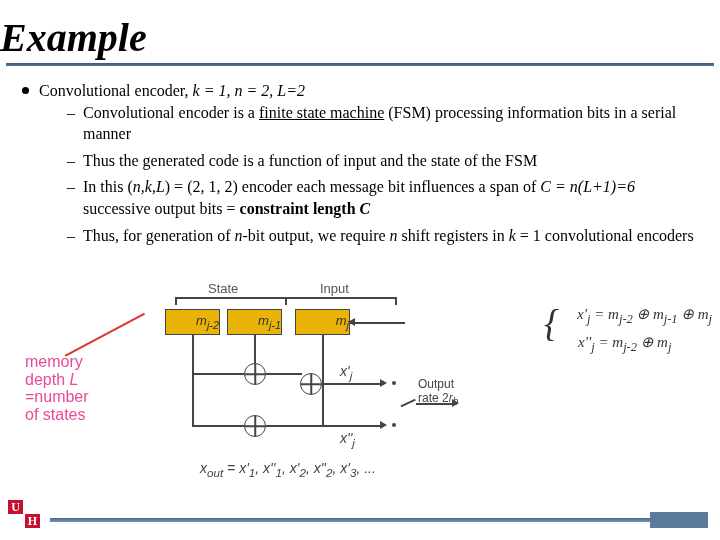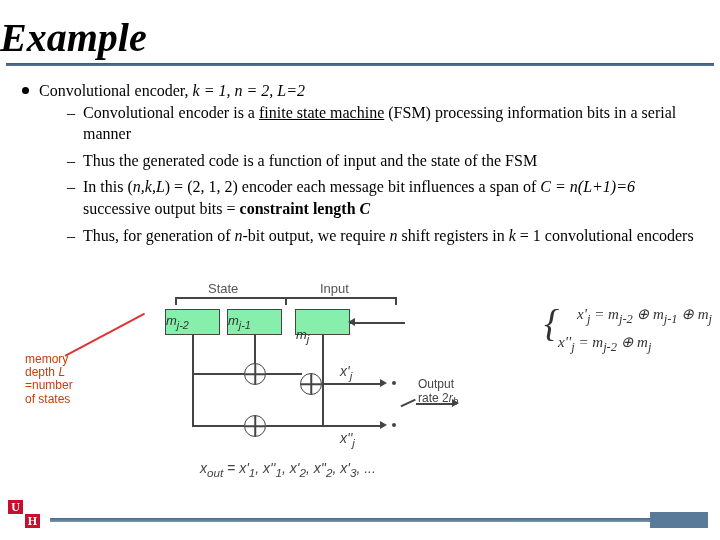--- a/index.html
+++ b/index.html
@@ -8,21 +8,21 @@
 .rule{height:3px;background:linear-gradient(#3b5a7a,#5a7a9a);margin:0 6px 10px}
 .content{padding:4px 18px 0 22px;font-size:16px;line-height:1.35}
 .bul{display:flex;gap:10px;margin-bottom:4px}
 .dot{width:7px;height:7px;background:#000;border-radius:50%;margin-top:7px;flex-shrink:0}
 .sub{margin-left:28px}
 .dash{display:flex;gap:8px;margin-bottom:5px}
 .dsh{flex-shrink:0}
 .it{font-style:italic}
 .u{text-decoration:underline}
 .diagram{position:absolute;left:120px;top:285px;width:420px;height:210px;font-family:Liberation Sans, sans-serif;font-size:13px;color:#333}
-.dbox{position:absolute;border:1.5px solid #444;background:#86efac;text-align:left;font-style:italic}
+.dbox{position:absolute;border:1.5px solid #444;background:#eab308;text-align:right;font-style:italic}
 .dline{position:absolute;background:#444}
 .dlabel{position:absolute;font-size:13px;color:#555}
 .xor{position:absolute;width:22px;height:22px;border:1.5px solid #444;border-radius:50%;background:#fff}
 .xor::before,.xor::after{content:"";position:absolute;background:#444}
 .xor::before{left:50%;top:0;width:1.5px;height:100%;transform:translateX(-50%)}
 .xor::after{top:50%;left:0;height:1.5px;width:100%;transform:translateY(-50%)}
 .arrow-r{position:absolute;width:0;height:0;border-top:4px solid transparent;border-bottom:4px solid transparent;border-left:7px solid #444}
 .redline{position:absolute;width:90px;height:1.5px;background:#d33;transform-origin:left center}
 .eqbox{position:absolute;right:8px;top:305px;font-size:15px;font-style:italic;color:#333}
 .brace{font-size:38px;position:absolute;left:-12px;top:-4px}
@@ -73,27 +73,27 @@
 <div class="diagram">
   <div class="dlabel" style="left:88px;top:-4px">State</div>
   <div class="dlabel" style="left:200px;top:-4px">Input</div>
   <div class="dline" style="left:55px;top:12px;width:220px;height:1.5px"></div>
   <div class="dline" style="left:55px;top:12px;width:1.5px;height:8px"></div>
   <div class="dline" style="left:165px;top:12px;width:1.5px;height:8px"></div>
   <div class="dline" style="left:275px;top:12px;width:1.5px;height:8px"></div>
 
   <div class="dbox" style="left:45px;top:24px;width:55px;height:26px;padding-top:3px"><span class="it">m<sub>j-2</sub></span></div>
   <div class="dbox" style="left:107px;top:24px;width:55px;height:26px;padding-top:3px"><span class="it">m<sub>j-1</sub></span></div>
-  <div class="dbox" style="left:175px;top:24px;width:55px;height:26px;padding-top:17px"><span class="it">m<sub>j</sub></span></div>
+  <div class="dbox" style="left:175px;top:24px;width:55px;height:26px;padding-top:3px"><span class="it">m<sub>j</sub></span></div>
 
   <div class="dline" style="left:230px;top:37px;width:55px;height:1.5px"></div>
   <div class="arrow-r" style="left:228px;top:33px;transform:rotate(180deg)"></div>
 
   <div class="redline" style="left:-55px;top:70px;transform:rotate(-28deg)"></div>
-  <div class="dlabel" style="left:-95px;top:68px;font-size:12px;color:#c2410c;line-height:1.1">memory<br>depth <span class="it">L</span><br>=number<br>of states</div>
+  <div class="dlabel" style="left:-95px;top:68px;font-size:16px;color:#ec4899;line-height:1.1">memory<br>depth <span class="it">L</span><br>=number<br>of states</div>
 
   <div class="dline" style="left:72px;top:50px;width:1.5px;height:50px"></div>
   <div class="dline" style="left:134px;top:50px;width:1.5px;height:30px"></div>
   <div class="dline" style="left:202px;top:50px;width:1.5px;height:50px"></div>
   <div class="dline" style="left:72px;top:100px;width:1.5px;height:40px"></div>
   <div class="dline" style="left:202px;top:100px;width:1.5px;height:40px"></div>
 
   <div class="xor" style="left:124px;top:78px"></div>
   <div class="xor" style="left:180px;top:88px"></div>
   <div class="dline" style="left:72px;top:88px;width:52px;height:1.5px"></div>
@@ -115,21 +115,21 @@
   <div class="dline" style="left:296px;top:118px;width:40px;height:1.5px"></div>
   <div class="arrow-r" style="left:332px;top:114px"></div>
   <div class="outlbl" style="left:298px;top:92px;font-size:12px">Output<br>rate 2<span class="it">r<sub>b</sub></span></div>
 
   <div class="outlbl it" style="left:80px;top:175px;font-size:14px">x<sub>out</sub> = x'<sub>1</sub>, x''<sub>1</sub>, x'<sub>2</sub>, x''<sub>2</sub>, x'<sub>3</sub>, ...</div>
 </div>
 
 <div class="eqbox">
   <span class="brace">{</span>
   <div style="margin-left:21px"><span class="it">x'<sub>j</sub> = m<sub>j-2</sub> ⊕ m<sub>j-1</sub> ⊕ m<sub>j</sub></span></div>
-  <div style="margin-left:2px;margin-top:6px"><span class="it">x''<sub>j</sub> = m<sub>j-2</sub> ⊕ m<sub>j</sub></span></div>
+  <div style="margin-left:22px;margin-top:6px"><span class="it">x''<sub>j</sub> = m<sub>j-2</sub> ⊕ m<sub>j</sub></span></div>
 </div>
 
 <div class="footer">
   <div class="frule"></div>
   <div class="fbar"></div>
   <div class="logo">
     <div class="sq" style="left:0;top:0">
         <span class="t">U</span>
       </div>
     <div class="sq" style="left:17px;top:14px">

